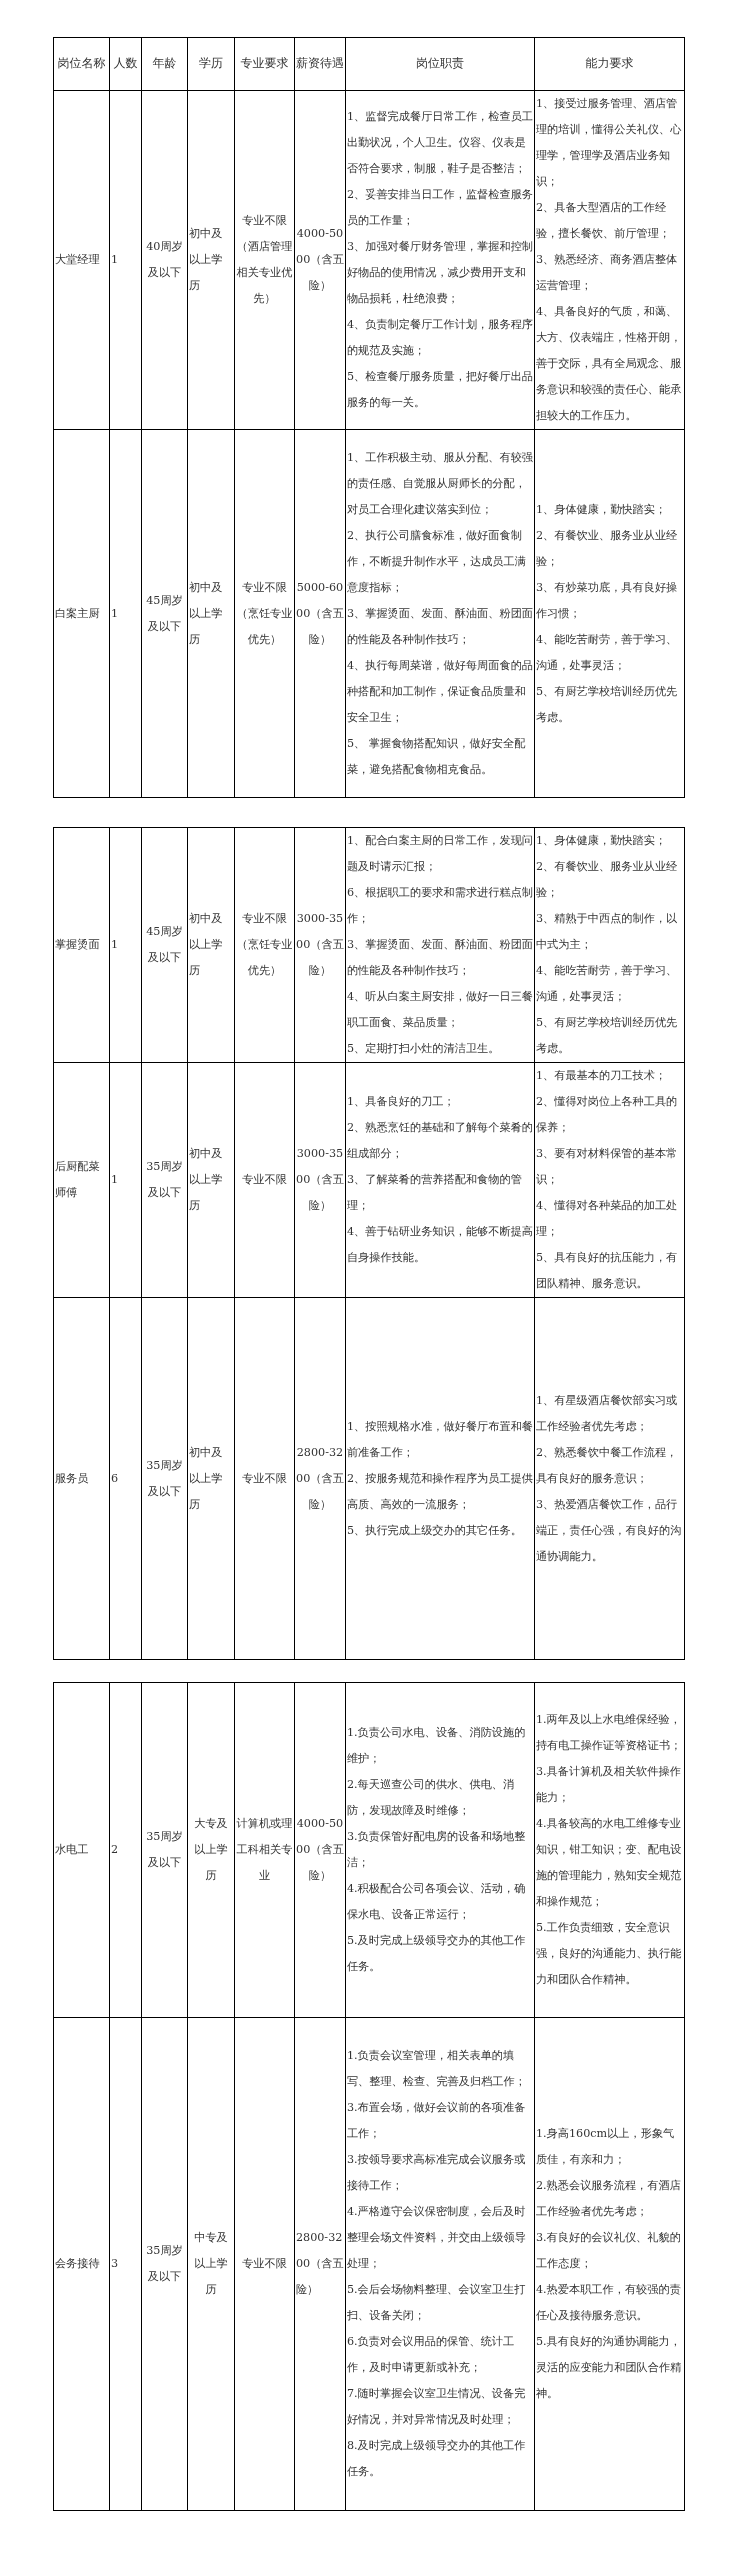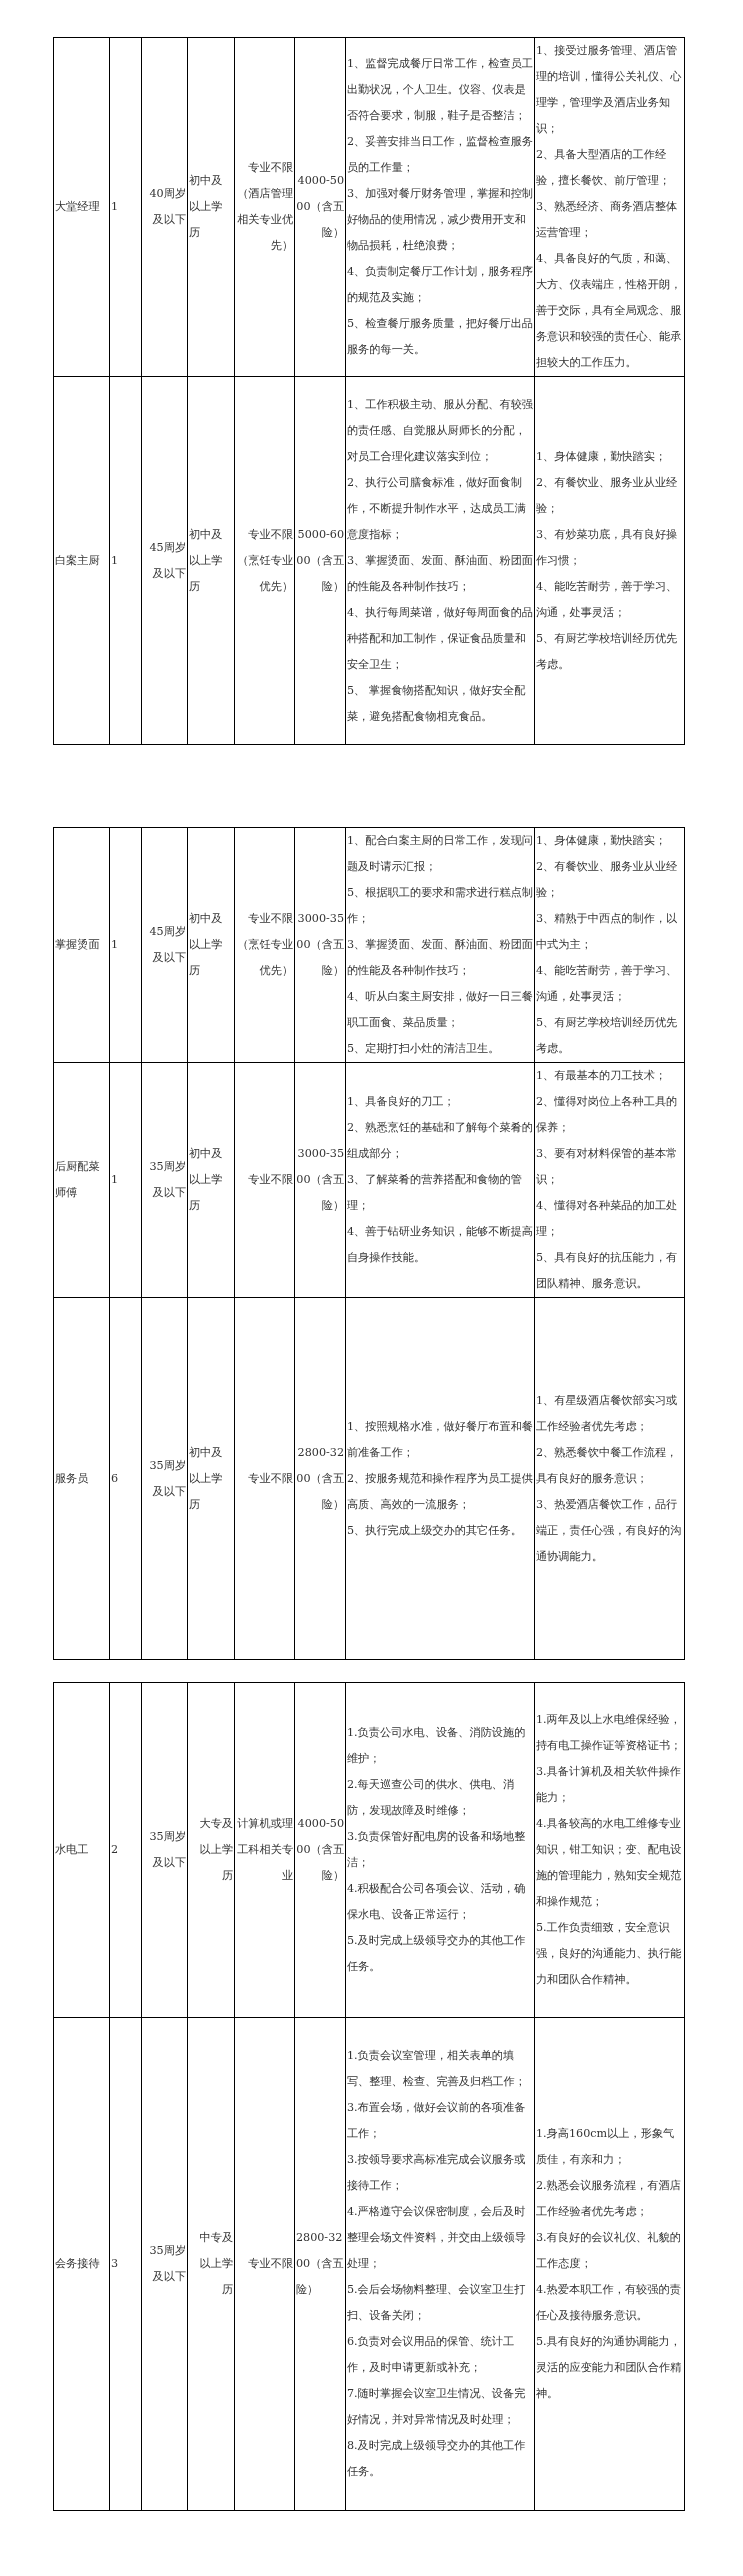--- a/index.html
+++ b/index.html
@@ -1,21 +1,21 @@
 <!DOCTYPE html>
 <html style="font-size:15px"><head>
 <meta charset="utf-8">
 <style>
   html, body { margin:0; padding:0; background:#ffffff; }
   body { width:743px; height:2576px; position:relative; font-family:"DejaVu Serif","Liberation Serif",serif; color:#222; }
   table.jobs { position:absolute; left:53px; width:631px; border-collapse:collapse; table-layout:fixed; }
   table.jobs td, table.jobs th { border:0.9px solid #000; font-weight:normal; font-size:11.2px; line-height:26px; vertical-align:middle; padding:0 0.9px; color:#333; word-break:break-all; }
   table.jobs th { text-align:center; line-height:19.7px; font-size:12px; }
   td.c { }
-  td.l { text-align:right; }
+  td.l { text-align:center; }
   td.list { text-align:left;margin-left:20px; }
   td.list div { margin:0; }
   #t1 { top:37px; }
   #t2 { top:827px; }
   #t3 { top:1682px; }
   .outer { border:1.4px solid #000 !important; }
 </style>
 </head>
 <body>
 
@@ -24,20 +24,30 @@
     <col style="width:56px">
       <col style="width:32px">
       <col style="width:46px">
       <col style="width:47px">
       <col style="width:60px">
       <col style="width:51px">
       <col style="width:189px">
       <col style="width:150px">
   </colgroup>
   <tbody>
+      <tr style="height:53px">
+    <th>岗位名称</th>
+    <th>人数</th>
+    <th>年龄</th>
+    <th>学历</th>
+    <th>专业要求</th>
+    <th>薪资待遇</th>
+    <th>岗位职责</th>
+    <th>能力要求</th>
+  </tr>
   <tr style="height:323px">
     <td class="c">大堂经理</td>
     <td class="c">1</td>
     <td class="l">40周岁及以下</td>
     <td class="c">初中及以上学历</td>
     <td class="l">专业不限（酒店管理相关专业优先）</td>
     <td class="l">4000-5000（含五险）</td>
     <td class="list">
       <div>1、监督完成餐厅日常工作，检查员工出勤状况，个人卫生。仪容、仪表是否符合要求，制服，鞋子是否整洁；</div>
       <div>2、妥善安排当日工作，监督检查服务员的工作量；</div>
@@ -91,21 +101,21 @@
   <tbody>
       <tr style="height:232px">
     <td class="c">掌握烫面</td>
     <td class="c">1</td>
     <td class="l">45周岁及以下</td>
     <td class="c">初中及以上学历</td>
     <td class="l">专业不限（烹饪专业优先）</td>
     <td class="l">3000-3500（含五险）</td>
     <td class="list">
       <div>1、配合白案主厨的日常工作，发现问题及时请示汇报；</div>
-      <div>5、根据职工的要求和需求进行糕点制作；</div>
+      <div>6、根据职工的要求和需求进行糕点制作；</div>
       <div>3、掌握烫面、发面、酥油面、粉团面的性能及各种制作技巧；</div>
       <div>4、听从白案主厨安排，做好一日三餐职工面食、菜品质量；</div>
       <div>5、定期打扫小灶的清洁卫生。</div>
     </td>
     <td class="list">
       <div>1、身体健康，勤快踏实；</div>
       <div>2、有餐饮业、服务业从业经验；</div>
       <div>3、精熟于中西点的制作，以中式为主；</div>
       <div>4、能吃苦耐劳，善于学习、沟通，处事灵活；</div>
       <div>5、有厨艺学校培训经历优先考虑。</div>

